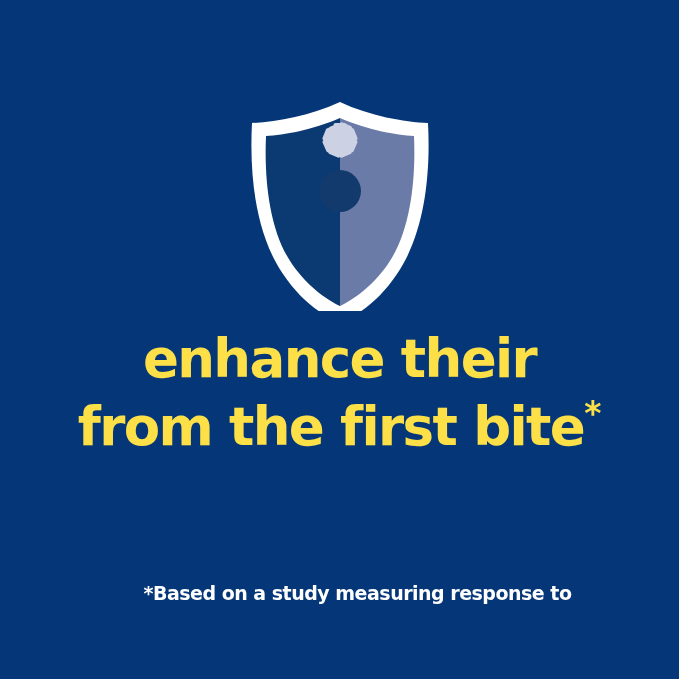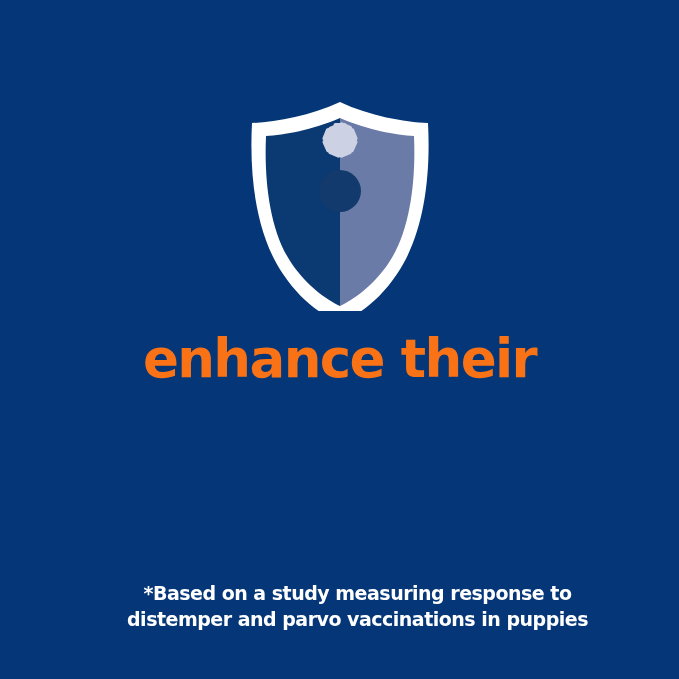--- a/index.html
+++ b/index.html
@@ -37,21 +37,21 @@
     display: block;
   }
 
   
   .headline {
     position: absolute;
     left: 0;
     top: 331px;
     width: 679px;
     text-align: center;
-    color: #f97316;
+    color: #fde047;
     font-family: "DejaVu Sans", "Liberation Sans", sans-serif;
     font-weight: 700;
     font-size: 53px;
     line-height: 55px;
     letter-spacing: -1.6px;
     -webkit-font-smoothing: antialiased;
   }
   .headline .hl-line {
     display: block;
     white-space: nowrap;
@@ -125,20 +125,20 @@
           <rect x="93.5" y="28" width="13" height="33" rx="2" transform="rotate(-157 100 44)"></rect>
         </g>
 
         <circle cx="100" cy="95" r="21" fill="#123a6d"></circle>
       </g>
     </svg>
   </div>
 
   <div class="headline">
     <span class="hl-line">enhance their</span>
+    <span class="hl-line"><span>from the first bite</span><span class="star">*</span></span>
   </div>
 
   <div class="footnote">
     <span class="fn-line">*Based on a study measuring response to</span>
-    <span class="fn-line">distemper and parvo vaccinations in puppies</span>
   </div>
 
 </div>
 
 </body></html>

